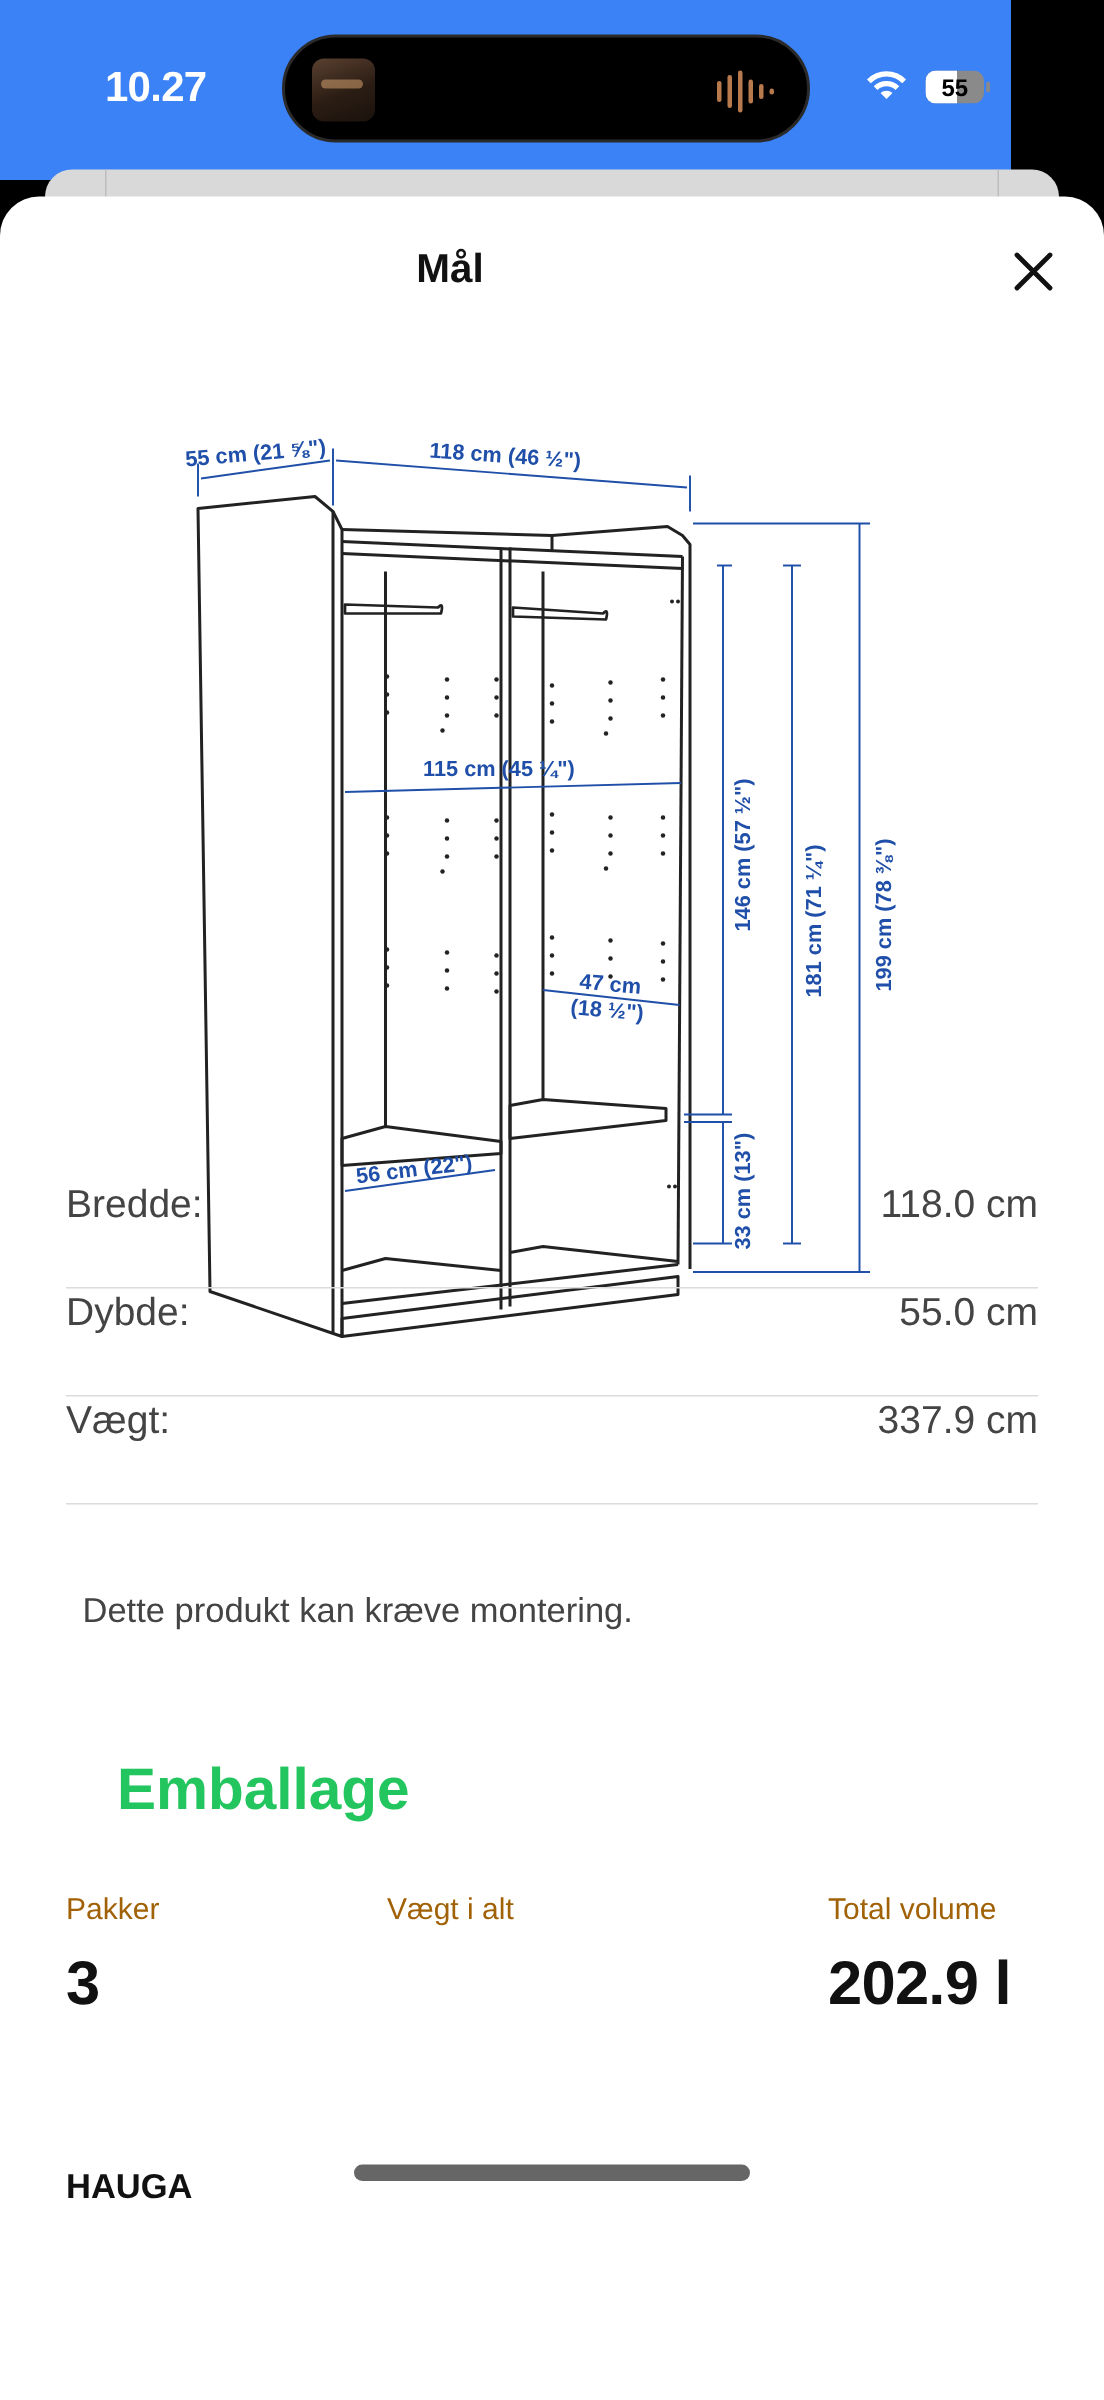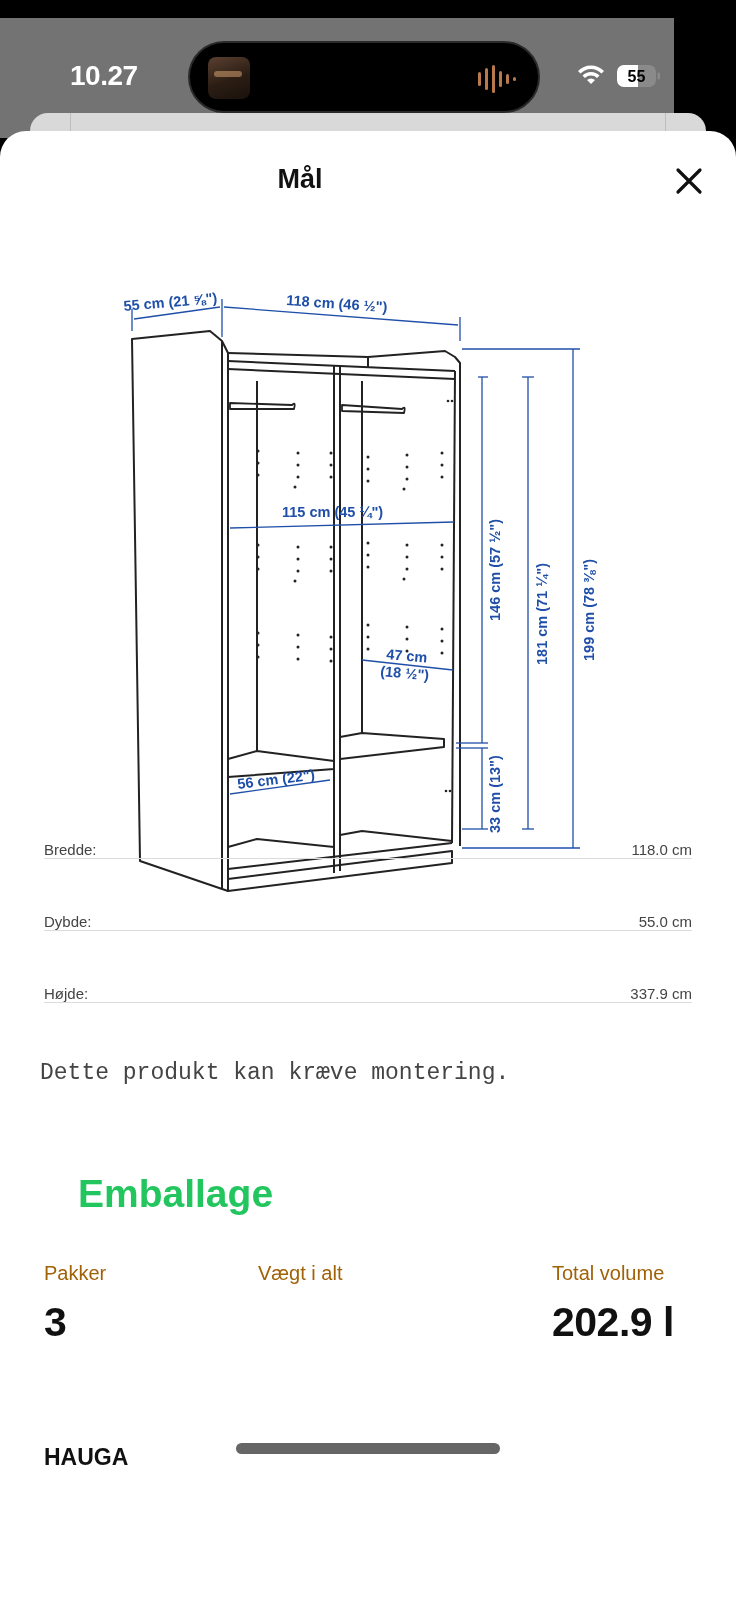--- a/index.html
+++ b/index.html
@@ -1,20 +1,20 @@
 <!DOCTYPE html>
 <html><head>
 <meta charset="utf-8">
 <style>
   * { box-sizing: border-box; margin: 0; padding: 0; }
   html, body { width: 736px; height: 1600px; overflow: hidden; background: #000; }
   body { font-family: "Liberation Sans", "DejaVu Sans", sans-serif; position: relative; color: #111; }
 
   
-  .status-bar { position: absolute; top: 18px; left: 0; width: 674px; height: 120px; background: #737373; }
+  .status-bar { position: absolute; top: 0; left: 0; width: 674px; height: 120px; background: #3b82f6; }
   .time { position: absolute; left: 70px; top: 42px; color: #fff; font-size: 28px; font-weight: 600; letter-spacing: -0.5px; }
   .island { position: absolute; left: 188px; top: 23px; width: 352px; height: 72px; border-radius: 36px; background: #000; border: 2px solid #2a2a2a; }
   .album { position: absolute; left: 18px; top: 14px; width: 42px; height: 42px; border-radius: 8px;
            background: linear-gradient(160deg, #5a4030 0%, #2b1d14 55%, #1a120c 100%); }
   .album::after { content: ""; position: absolute; left: 6px; top: 14px; width: 28px; height: 6px; border-radius: 3px; background: rgba(210,160,110,0.55); }
   .waveform { position: absolute; right: 22px; top: 22px; height: 28px; display: flex; align-items: center; gap: 4px; }
   .waveform span { display: block; width: 3px; border-radius: 2px; background: #b87a4c; }
   .wifi { position: absolute; left: 576px; top: 44px; width: 30px; height: 24px; }
   .battery { position: absolute; left: 617px; top: 47px; width: 44px; height: 22px; }
 
@@ -24,22 +24,22 @@
   .peek-card::after { content: ""; position: absolute; right: 40px; top: 0; width: 1px; height: 40px; background: #bdbdbd; }
 
   
   .sheet { position: absolute; left: 0; top: 131px; width: 736px; height: 1469px; background: #fff; border-radius: 26px 26px 0 0; }
   .sheet-title { position: absolute; left: 0; width: 600px; top: 33px; text-align: center; font-size: 27px; font-weight: 700; color: #111; }
   .close-btn { position: absolute; left: 670px; top: 31px; width: 38px; height: 38px; cursor: pointer; }
 
   .diagram { position: absolute; left: 110px; top: 150px; width: 520px; height: 615px; }
 
   .specs { position: absolute; left: 44px; top: 787px; width: 648px; }
-  .spec-row { display: flex; justify-content: space-between; align-items: flex-end; height: 72px; border-bottom: 1.5px solid #dcdcdc; font-size: 15px; color: #444; }
-  .assembly-note { position: absolute; left: 40px; top: 1060px; font-size: 23px; color: #444; font-family: Liberation Mono, monospace; }
+  .spec-row { display: flex; justify-content: space-between; align-items: flex-start; height: 72px; border-bottom: 1.5px solid #dcdcdc; font-size: 26px; color: #444; }
+  .assembly-note { position: absolute; left: 55px; top: 1060px; font-size: 23px; color: #444; }
 
   .section-title { position: absolute; left: 44px; top: 1172px; font-size: 39px; font-weight: 700; color: #22c55e; margin-left: 34px; }
 
   .pack { position: absolute; top: 1262px; }
   .pack-label { font-size: 20px; color: #a16207; }
   .pack-value { font-size: 41px; font-weight: 700; color: #111; margin-top: 14px; letter-spacing: -0.5px; }
 
   .product-name { position: absolute; left: 44px; top: 1444px; font-size: 23px; font-weight: 700; color: #111; }
   .home-indicator { position: absolute; left: 236px; top: 1443px; width: 264px; height: 11px; border-radius: 6px; background: #666; }
 </style>
@@ -220,21 +220,21 @@
 <div class="specs">
   <div class="spec-row">
     <span>Bredde:</span>
     <span>118.0 cm</span>
   </div>
   <div class="spec-row">
     <span>Dybde:</span>
     <span>55.0 cm</span>
   </div>
   <div class="spec-row">
-    <span>Højde:</span>
+    <span>Vægt:</span>
     <span>337.9 cm</span>
   </div>
 </div>
 
 <div class="assembly-note">Dette produkt kan kræve montering.</div>
 
 <div class="section-title">Emballage</div>
 
 <div class="pack" style="left:44px">
   <div class="pack-label">Pakker</div>

